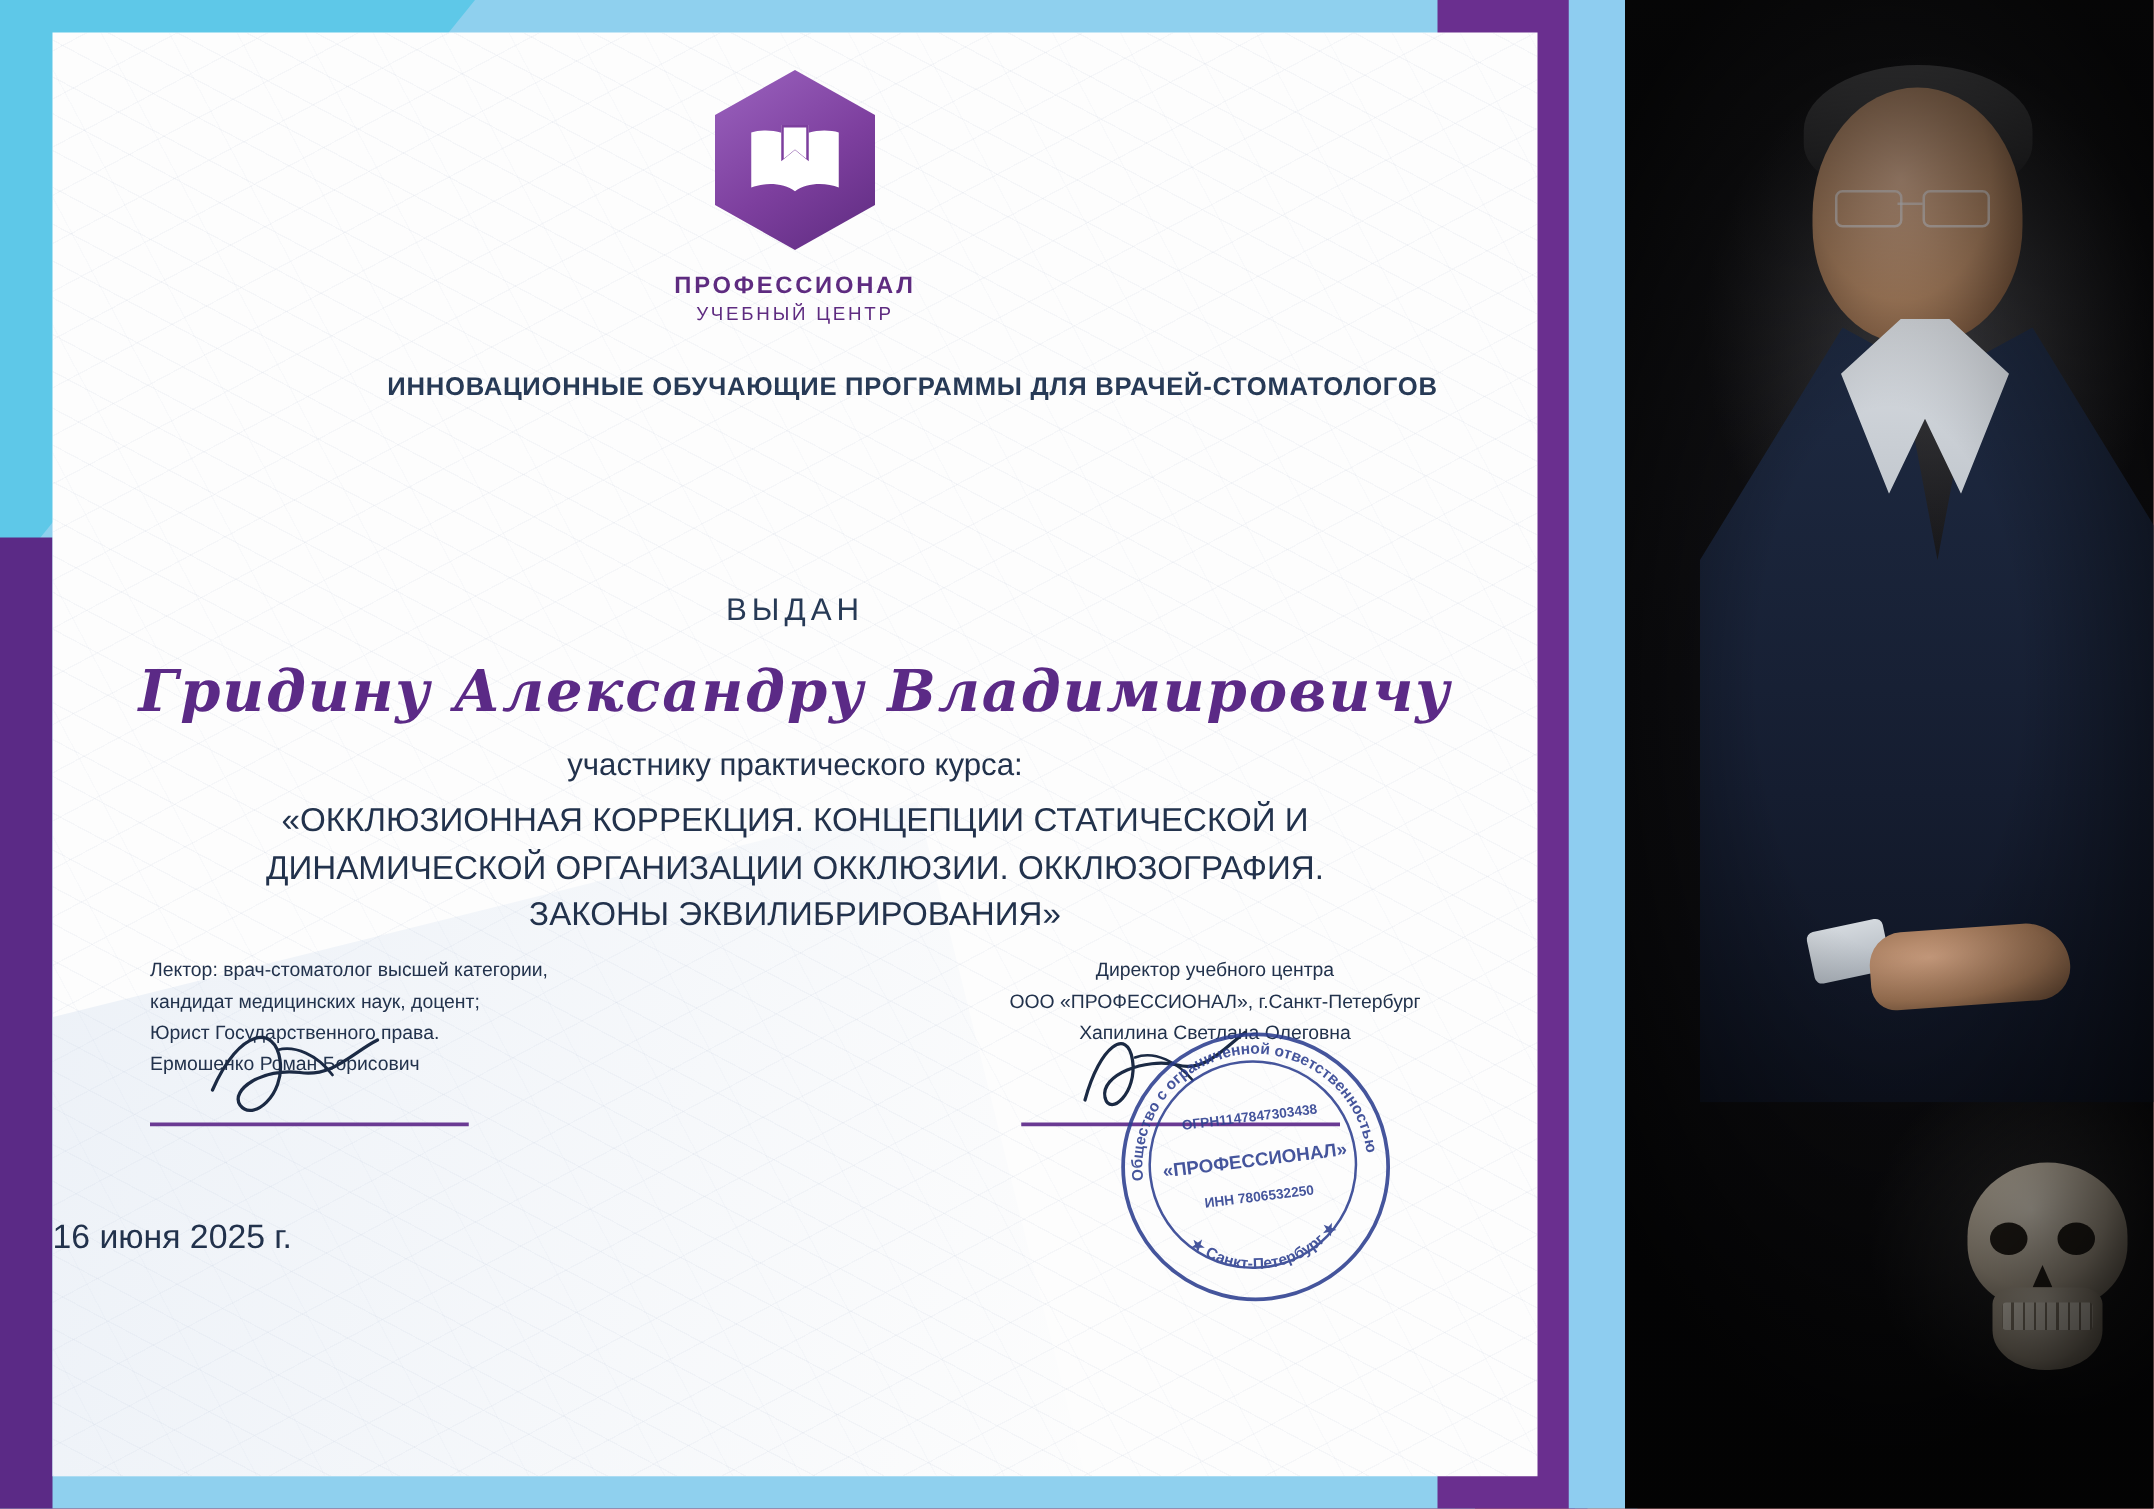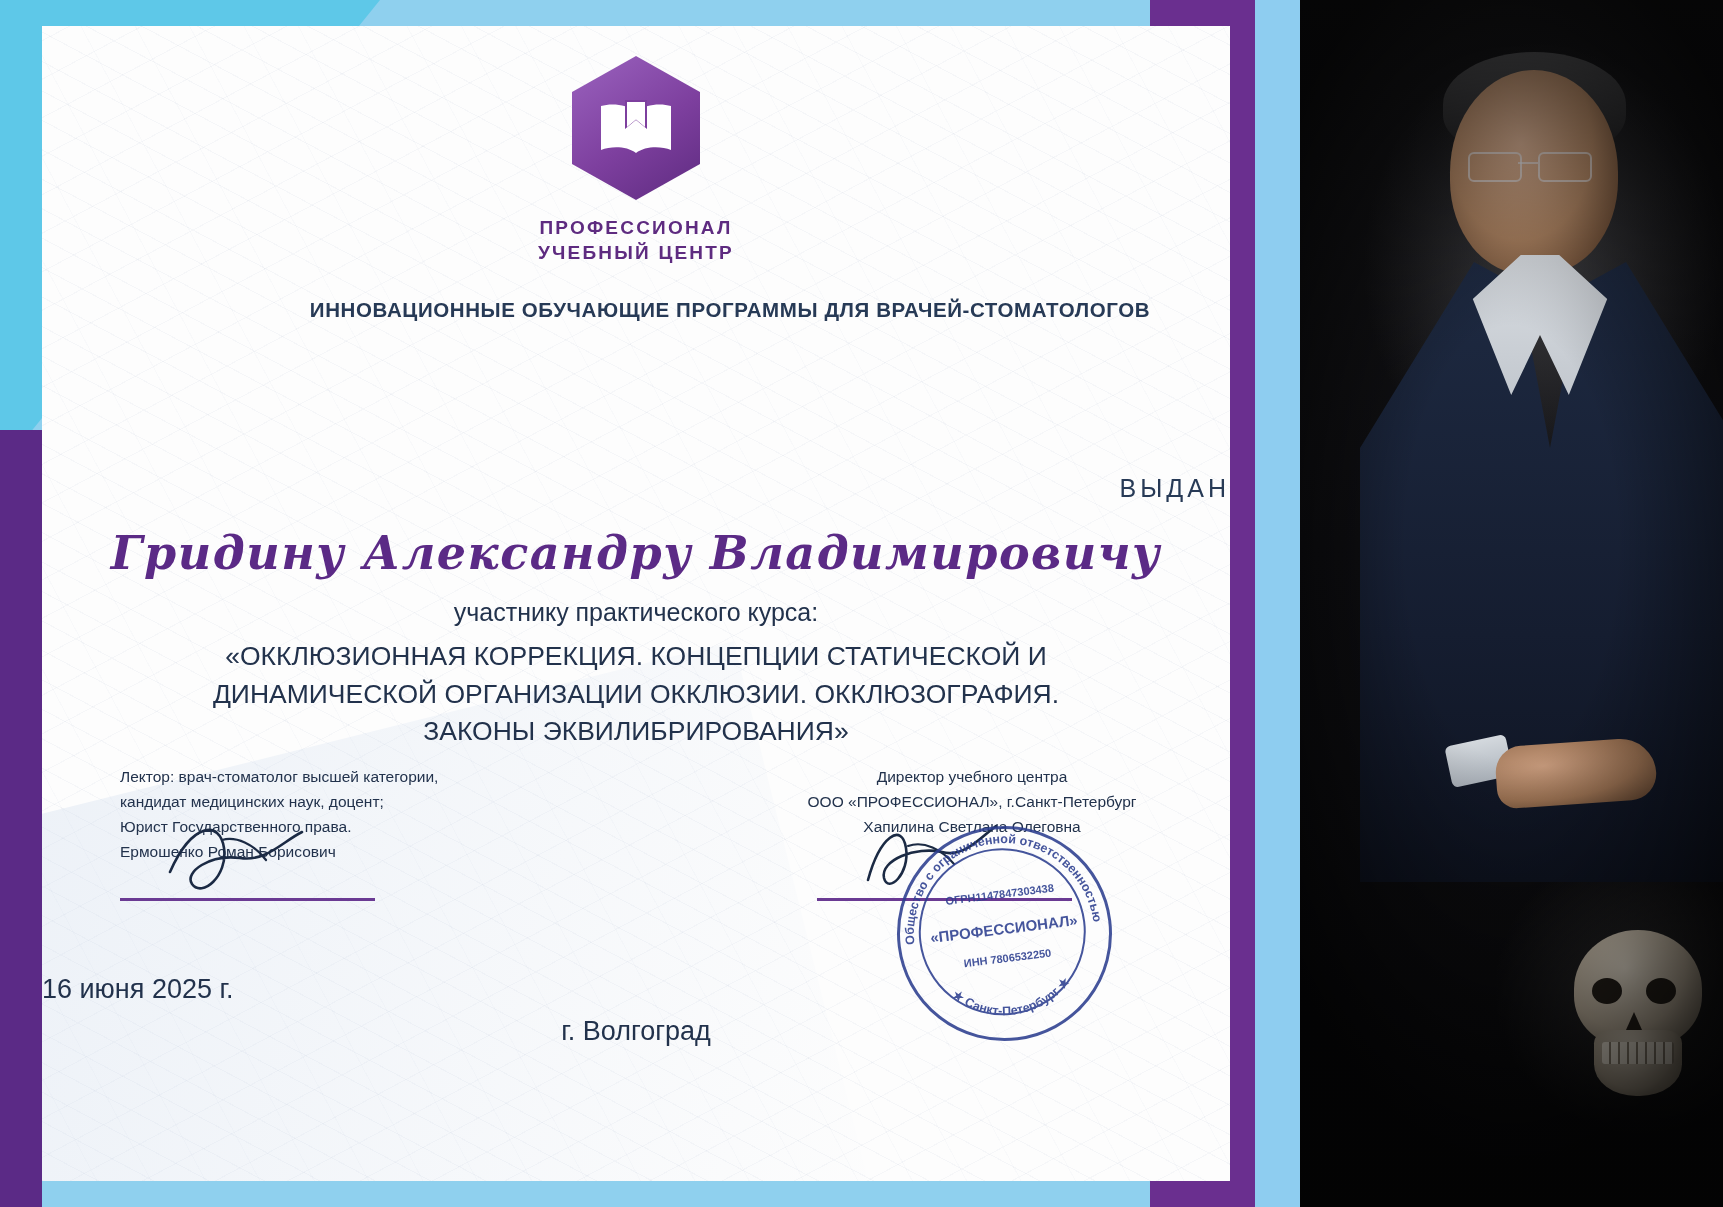--- a/index.html
+++ b/index.html
@@ -122,22 +122,22 @@
   .logo-title {
     margin-top: 10px;
     color: #5e2b80;
     font-weight: bold;
     font-size: 19px;
     letter-spacing: 2.2px;
     line-height: 1.45;
   }
   .logo-sub {
     color: #5e2b80;
-    font-weight: bold;
-    font-size: 19px;
+    font-weight: normal;
+    font-size: 15px;
     letter-spacing: 2.2px;
   }
 
   
   .tagline {
     position: absolute;
     left: 0; top: 272px;
     width: 1376px;
     text-align: center;
     color: #273a56;
@@ -158,21 +158,21 @@
     line-height: 1.15;
     background: linear-gradient(180deg, #2f6fa8 0%, #4a8cc0 55%, #6aa7cf 100%);
     -webkit-background-clip: text;
     background-clip: text;
     color: transparent;
   }
   .issued {
     position: absolute;
     left: 0; top: 448px;
     width: 1188px;
-    text-align: right;
+    text-align: center;
     color: #273a56;
     font-size: 25px;
     letter-spacing: 4px;
   }
 
   
   .recipient {
     position: absolute;
     left: 0; top: 500px;
     width: 1188px;
@@ -524,21 +524,20 @@
         <text font-size="12.5" font-weight="bold" fill="#2c3e8f" font-family="Liberation Sans, sans-serif">
           <textPath href="#arcBottom" startOffset="50%" text-anchor="middle">★ Санкт-Петербург ★</textPath>
         </text>
       </svg>
       <div class="stamp-ogrn">ОГРН1147847303438</div>
       <div class="stamp-name">«ПРОФЕССИОНАЛ»</div>
       <div class="stamp-inn">ИНН 7806532250</div>
     </div>
 
     <div class="footer-date">16 июня 2025 г.</div>
-    <div class="footer-city">г. Волгоград</div>
   </div>
 
   <div class="portrait">
     <div class="portrait-hair"></div>
     <div class="portrait-head"></div>
     <div class="portrait-glasses">
       <div class="lens l"></div>
       <div class="bridge"></div>
       <div class="lens r"></div>
     </div>

